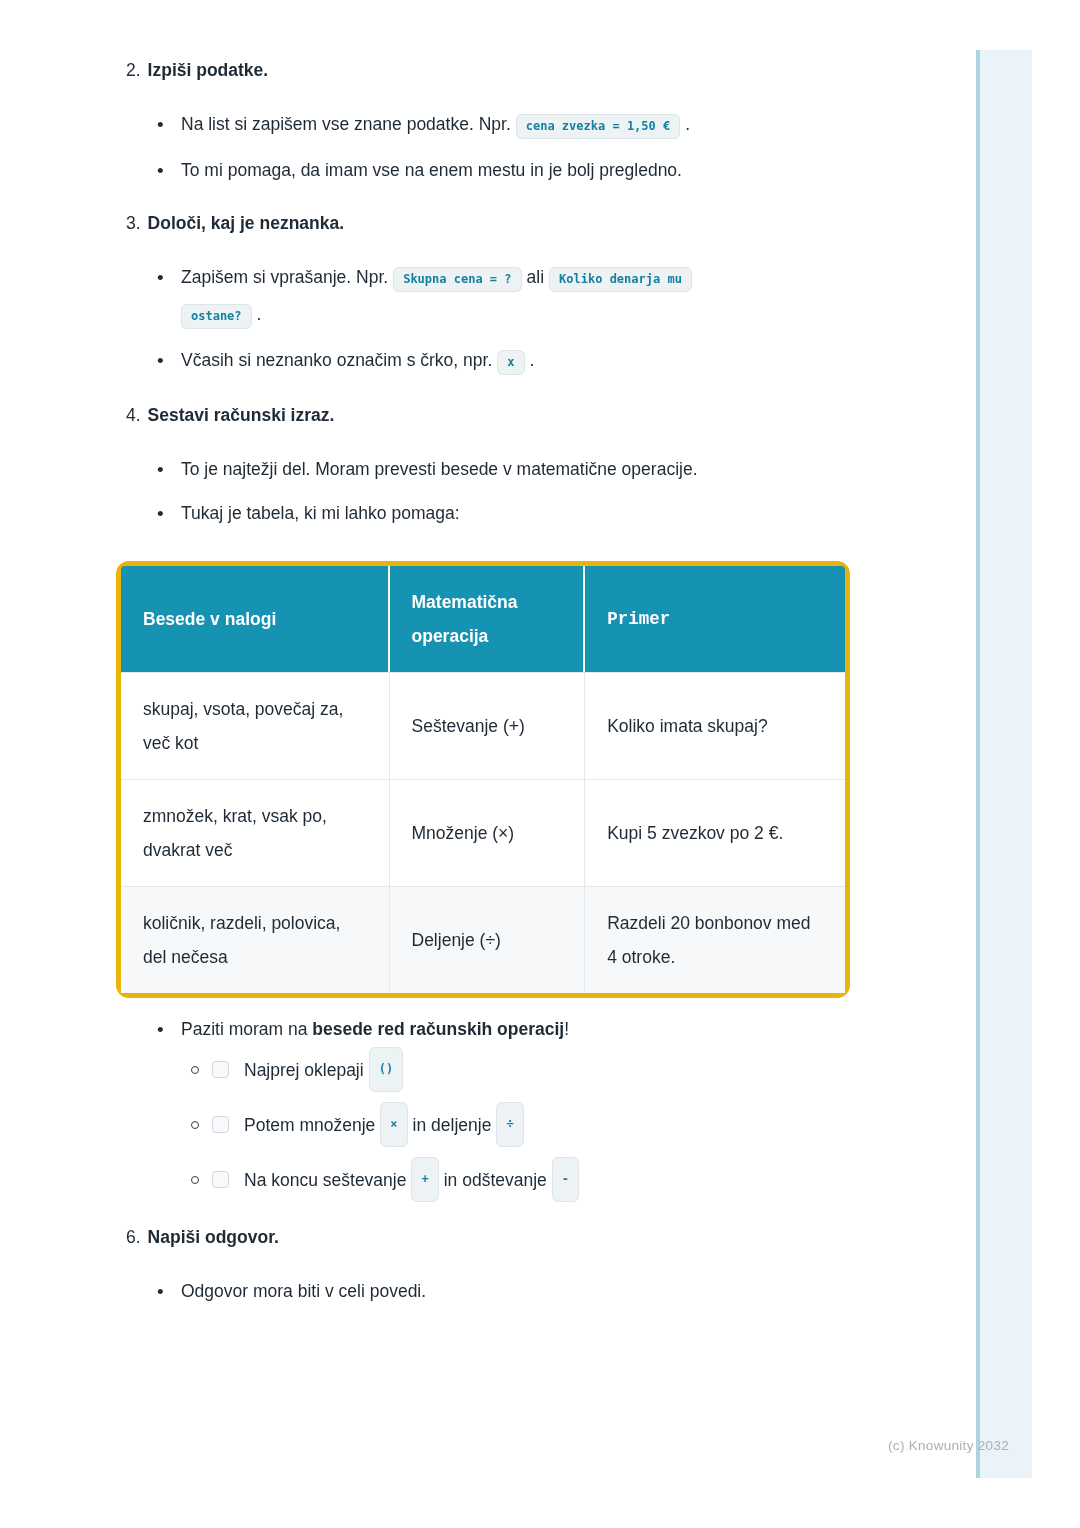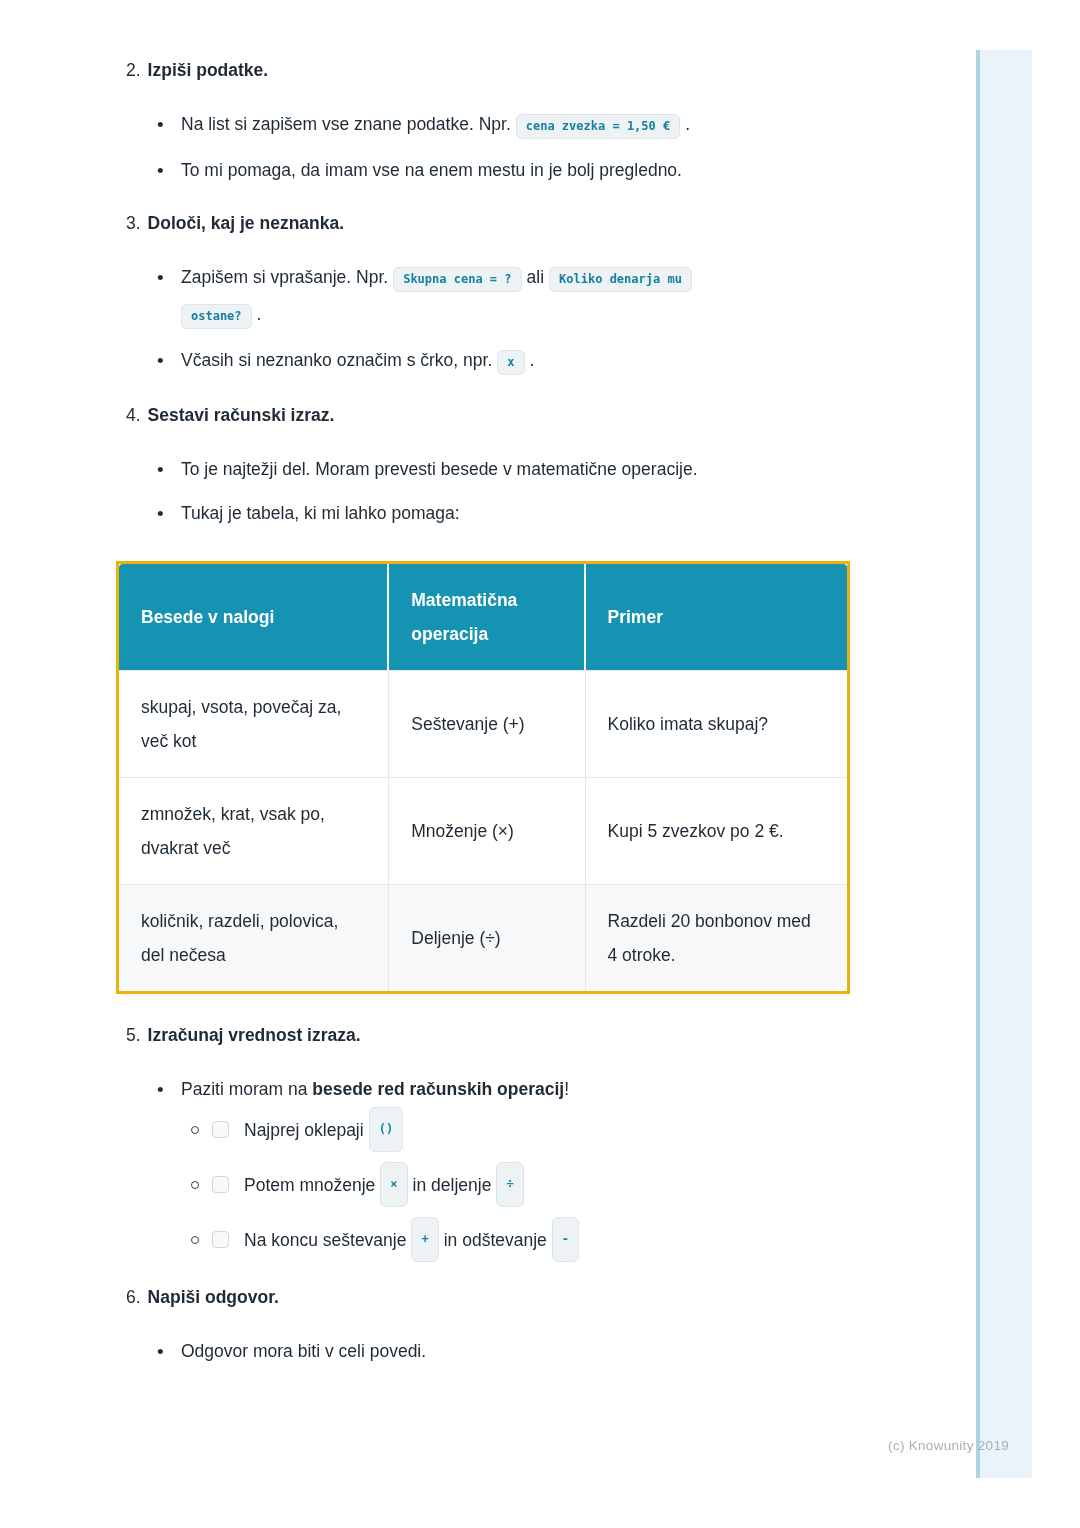--- a/index.html
+++ b/index.html
@@ -55,36 +55,36 @@
     padding: 4px 9px 5px 9px;
     margin: 0 5px;
     white-space: nowrap;
   }
   table.ops {
     border-collapse: separate;
     border-spacing: 0;
     width: 734px;
     margin: 30px 0 14px 0;
     font-size: 17.5px;
-    border: 3px solid #eab308;
-    border-radius: 0;
+    border: 5px solid #eab308;
+    border-radius: 13px;
   }
   table.ops th {
     background: #1692b2;
     color: #ffffff;
     font-weight: 700;
     text-align: left;
     padding: 19px 22px;
     line-height: 34px;
     vertical-align: middle;
     border-right: 2px solid #f3f7f8;
   }
   table.ops th:last-child { border-right: none; }
   table.ops th:first-child { border-top-left-radius: 4px; }
-  table.ops th:last-child { border-top-right-radius: 4px; }
+  table.ops th:last-child { border-top-right-radius: 4px; font-family: Liberation Mono, monospace; }
   table.ops td {
     padding: 19px 22px;
     line-height: 34px;
     vertical-align: middle;
     border-right: 1px solid #e4e8eb;
     border-top: 1px solid #e4e8eb;
     background: #ffffff;
   }
   table.ops td:last-child { border-right: none; }
   table.ops tr.alt td { background: #f6f8fa; }
@@ -183,21 +183,20 @@
         <td>Kupi 5 zvezkov po 2 €.</td>
       </tr>
       <tr class="alt">
         <td>količnik, razdeli, polovica, del nečesa</td>
         <td>Deljenje (÷)</td>
         <td>Razdeli 20 bonbonov med 4 otroke.</td>
       </tr>
     </tbody>
   </table>
 
-  <div class="section-heading" style="margin-top:24px"><span class="num">5.</span><span class="title">Izračunaj vrednost izraza.</span></div>
   <ul class="bullets">
     <li><span class="bullet-dot">•</span><span>Paziti moram na </span><strong>besede red računskih operacij</strong><span>!</span>
       <ul class="checklist">
         <li>
           <span class="circle-marker"></span>
           <span class="checkbox"></span>
           <span class="check-label">Najprej oklepaji</span>
             <span class="code">()</span>
         </li>
         <li>
@@ -220,13 +219,13 @@
     </li>
   </ul>
 
   <div class="section-heading"><span class="num">6.</span><span class="title">Napiši odgovor.</span></div>
   <ul class="bullets">
     <li><span class="bullet-dot">•</span><span>Odgovor mora biti v celi povedi.</span></li>
   </ul>
 
 </div>
 
-<div class="copyright">(c) Knowunity 2019</div>
+<div class="copyright">(c) Knowunity 2032</div>
 
 </body></html>

